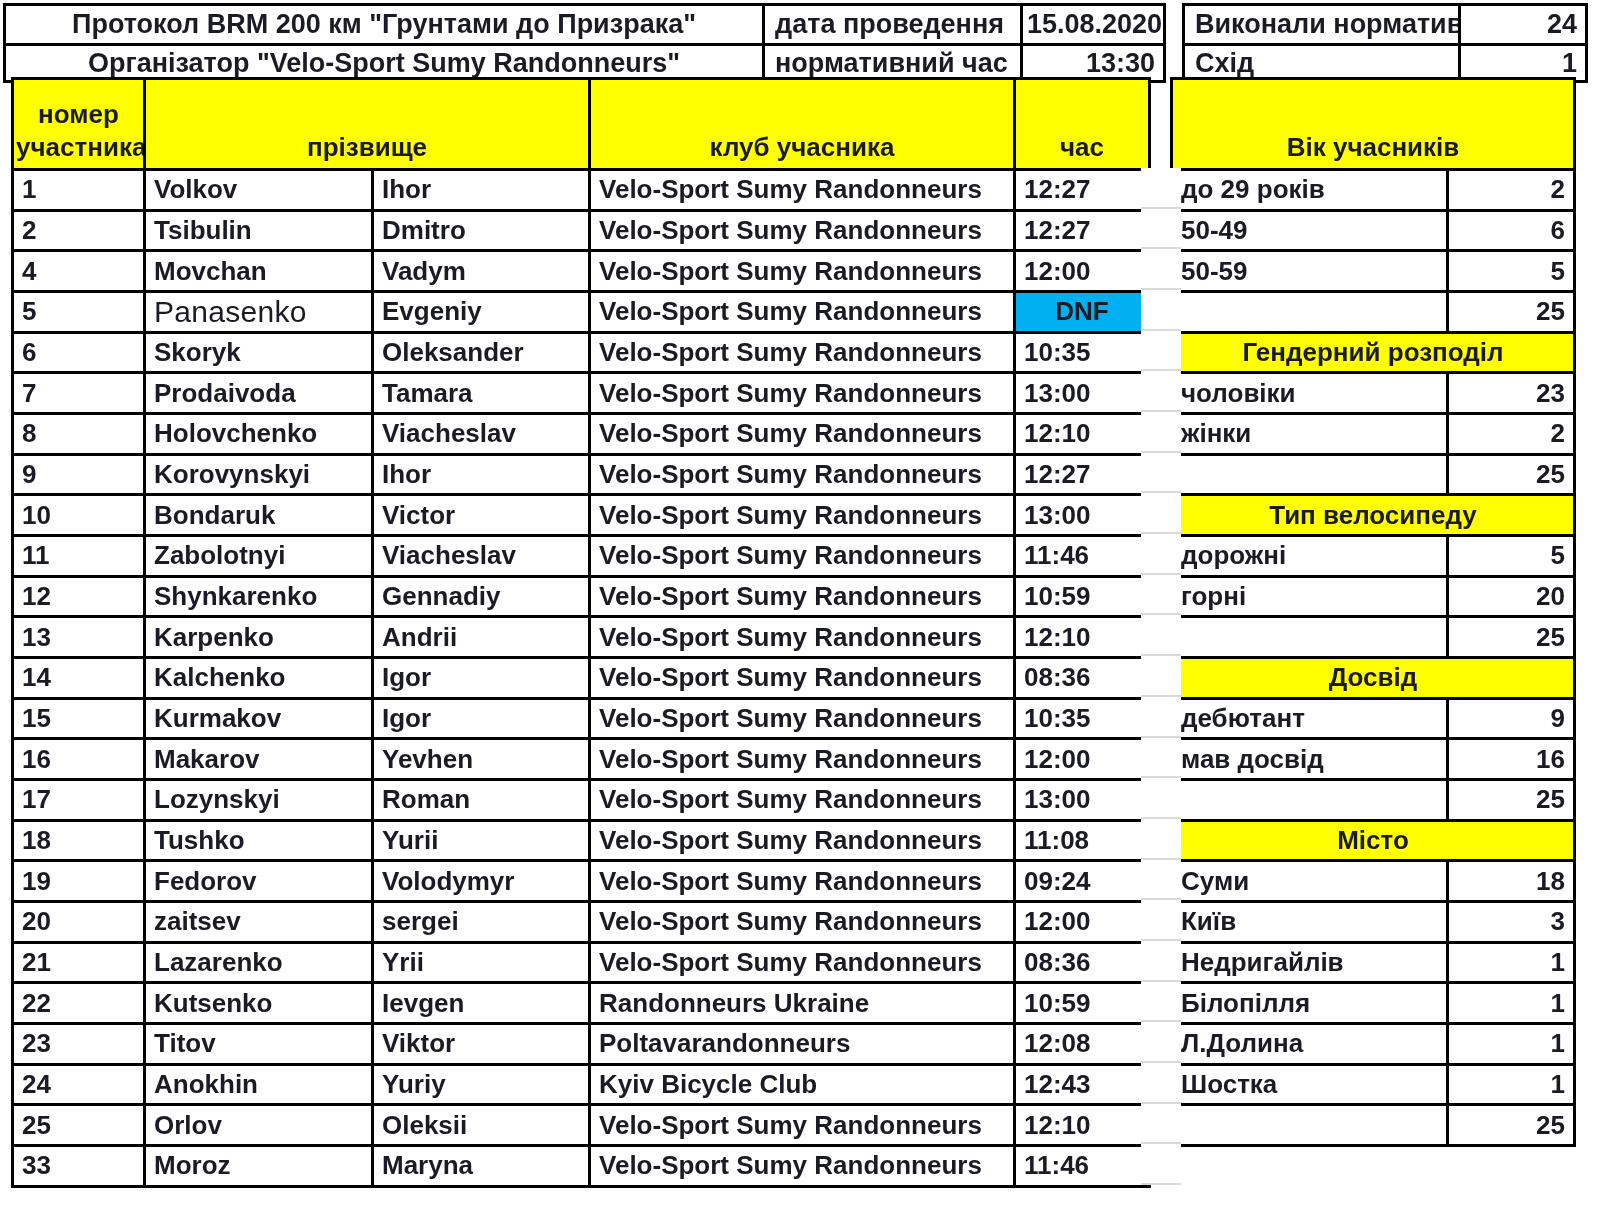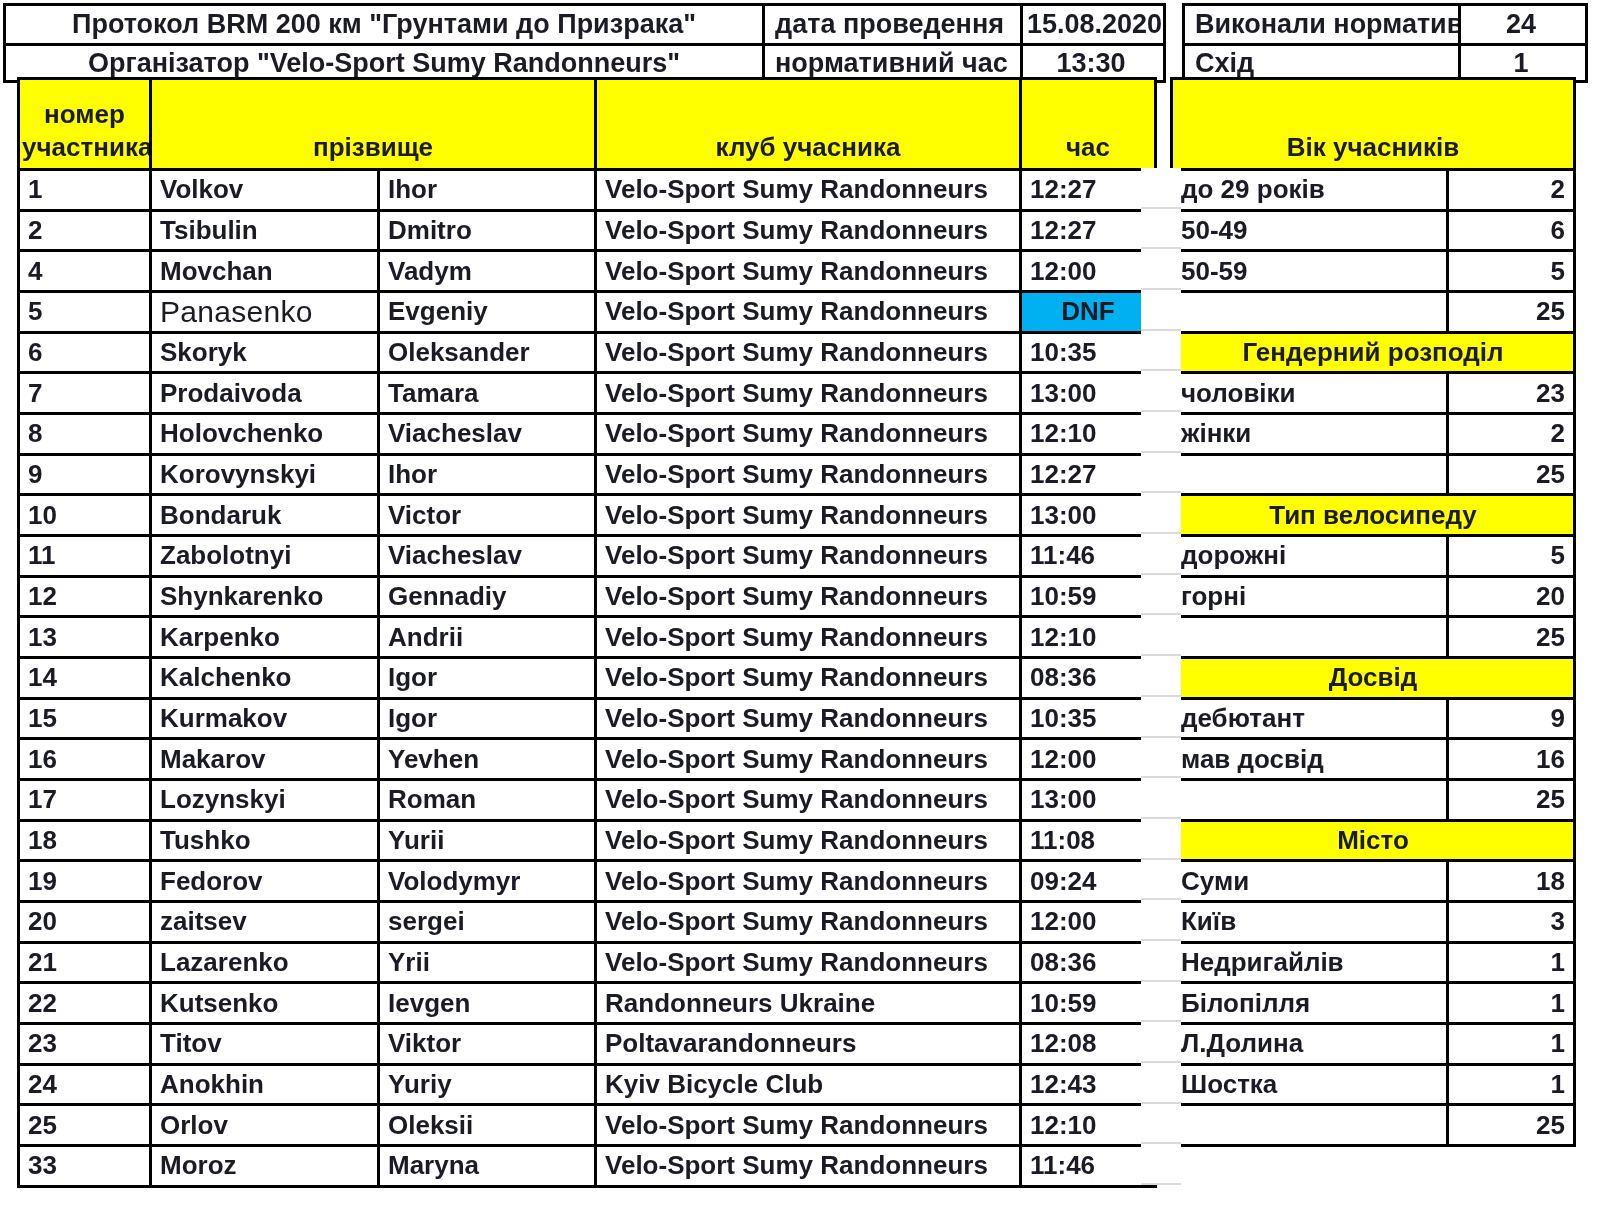--- a/index.html
+++ b/index.html
@@ -14,24 +14,24 @@
     border:3px solid var(--grid);
     overflow:hidden; white-space:nowrap;
     font-size:26px; font-weight:700; vertical-align:middle;
     padding:0 4px 0 8px;
   }
   
   #top-left  { left:3px;    top:3px; width:1160px; }
   #top-right { left:1182px; top:3px; width:403px;  }
   .toprow td { font-size:27px; }
   td.center { text-align:center; padding:0 4px; }
-  td.right  { text-align:center;  padding:0 8px 0 4px; }
+  td.right  { text-align:right;  padding:0 8px 0 4px; }
   td.labelcell { padding-left:10px; }
   
-  #main-table  { left:17px;    top:77px; width:1137px; }
+  #main-table  { left:11px;    top:77px; width:1137px; }
   #stats-table { left:1170px; top:77px; width:403px;  }
   tr.bodyrow { height:40.68px; }
   tr.header-row { height:91px; }
   .header-row td {
     background:var(--yellow); vertical-align:bottom; text-align:center;
     padding:0 2px 5px 2px; white-space:normal; line-height:1.25;
   }
   td.dnf { background:var(--dnf); text-align:center; padding:0 4px;margin-top:8px; }
   td.alt-name { font-weight:400; font-size:30px; letter-spacing:0.3px;margin-left:44px; }
   td.section-header { background:var(--yellow); text-align:center; padding:0 4px; }

